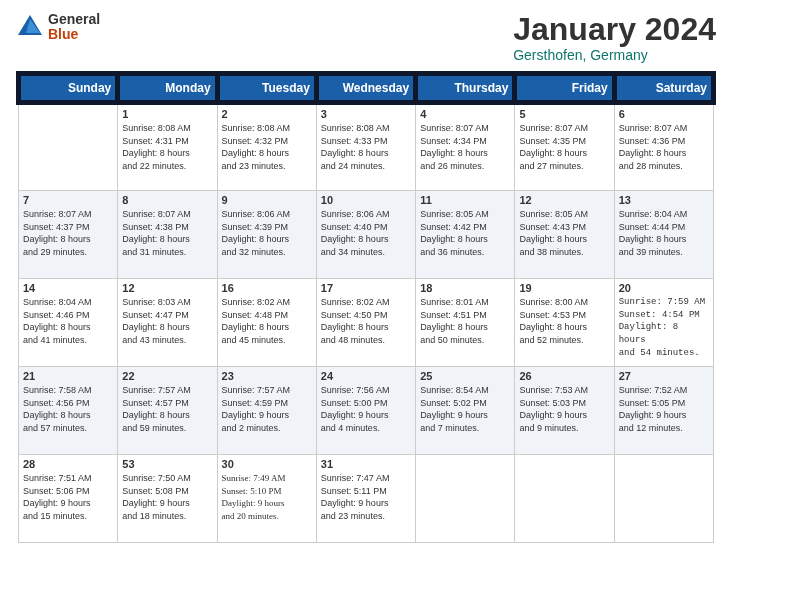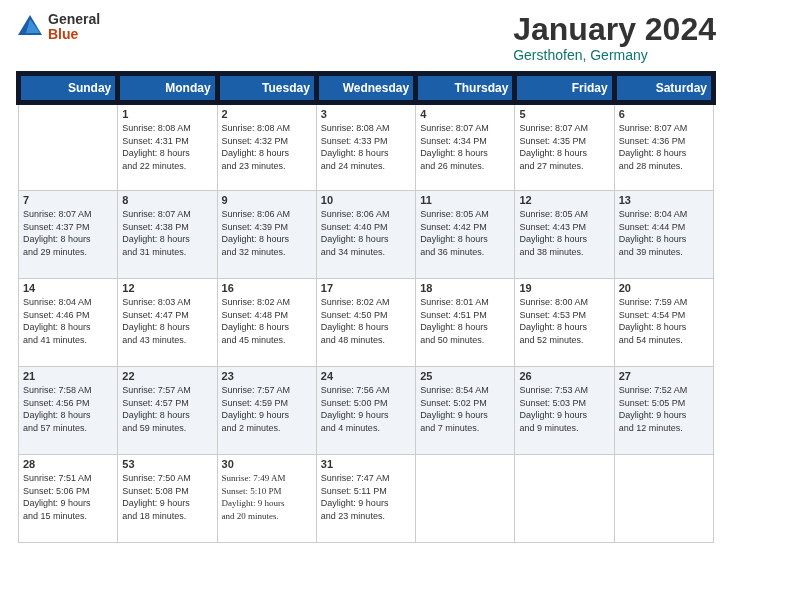--- a/index.html
+++ b/index.html
@@ -265,21 +265,21 @@
           </td>
           <td>
             <span class="day-num">19</span>
             <div class="cell-content" style="white-space: pre-line;">Sunrise: 8:00 AM
 Sunset: 4:53 PM
 Daylight: 8 hours
 and 52 minutes.</div>
           </td>
           <td>
             <span class="day-num">20</span>
-            <div class="cell-content" style="white-space: pre-line;">Sunrise: 7:59 AM
+            <div class="cell-content" style="white-space: pre-line; font-family: Liberation Mono, monospace;">Sunrise: 7:59 AM
 Sunset: 4:54 PM
 Daylight: 8 hours
 and 54 minutes.</div>
           </td>
         </tr>
         <tr>
           <td>
             <span class="day-num">21</span>
             <div class="cell-content" style="white-space: pre-line;">Sunrise: 7:58 AM
 Sunset: 4:56 PM

